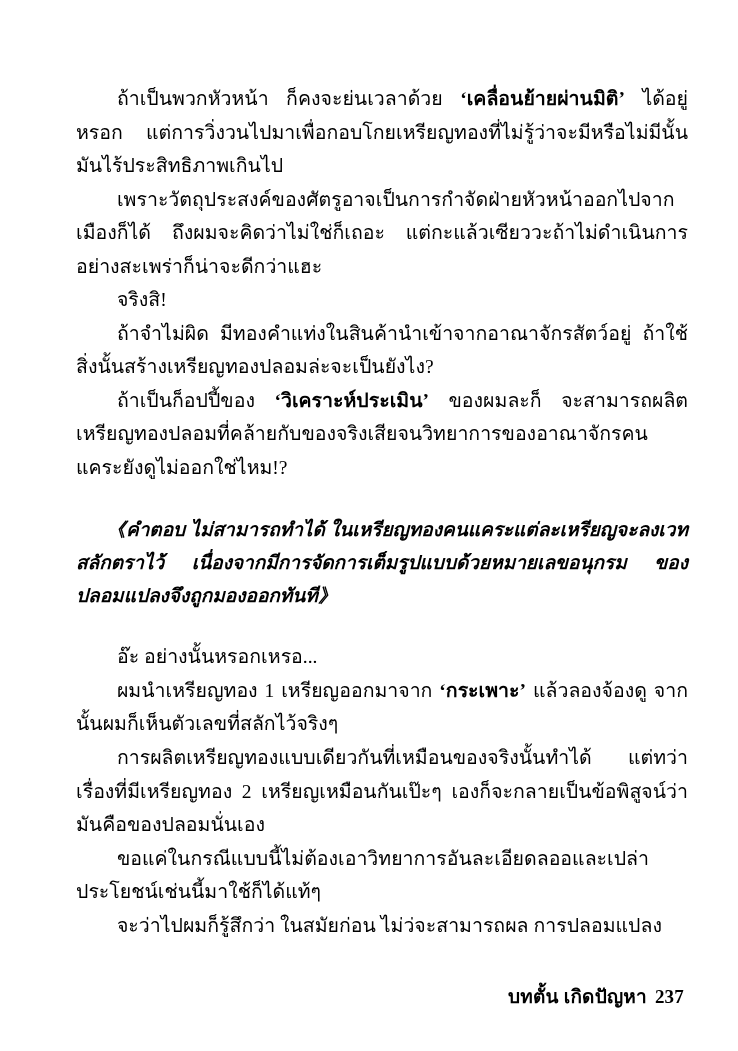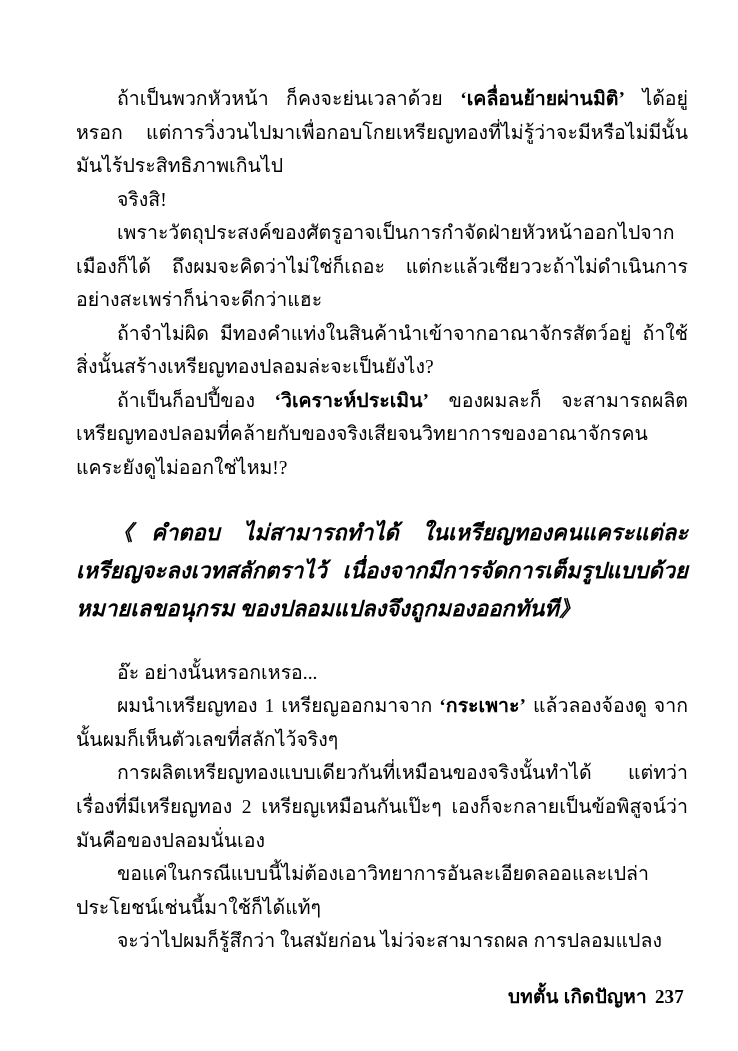--- a/index.html
+++ b/index.html
@@ -30,21 +30,21 @@
     text-justify: inter-word;
   }
   .para {
     margin: 0;
     text-indent: 2.1em;
   }
   .quote-block {
     margin: 30px 0 28px 0;
     font-style: italic;
     font-weight: bold;
-    font-size: 22px;
+    font-size: 19px;
     line-height: 1.72;
     text-align: justify;
     text-indent: 1.6em;
   }
   .bold {
     font-weight: bold;
   }
   .footer {
     margin-top: auto;
     text-align: right;
@@ -67,25 +67,25 @@
 
 <div class="page">
 
   <div class="body-text">
 
     <p class="para">
       <span class="inline">ถ้าเป็นพวกหัวหน้า  ก็คงจะย่นเวลาด้วย </span><span class="inline bold">‘เคลื่อนย้ายผ่านมิติ’</span><span class="inline"> ได้อยู่หรอก  แต่การวิ่งวนไปมาเพื่อกอบโกยเหรียญทองที่ไม่รู้ว่าจะมีหรือไม่มีนั้น  มันไร้ประสิทธิภาพเกินไป</span>
     </p>
 
     <p class="para">
-      <span class="inline">จริงสิ!</span>
+      <span class="inline">เพราะวัตถุประสงค์ของศัตรูอาจเป็นการกำจัดฝ่ายหัวหน้าออกไปจากเมืองก็ได้ ถึงผมจะคิดว่าไม่ใช่ก็เถอะ แต่กะแล้วเซียววะถ้าไม่ดำเนินการอย่างสะเพร่าก็น่าจะดีกว่าแฮะ</span>
     </p>
 
     <p class="para">
-      <span class="inline">เพราะวัตถุประสงค์ของศัตรูอาจเป็นการกำจัดฝ่ายหัวหน้าออกไปจากเมืองก็ได้ ถึงผมจะคิดว่าไม่ใช่ก็เถอะ แต่กะแล้วเซียววะถ้าไม่ดำเนินการอย่างสะเพร่าก็น่าจะดีกว่าแฮะ</span>
+      <span class="inline">จริงสิ!</span>
     </p>
 
     <p class="para">
       <span class="inline">ถ้าจำไม่ผิด  มีทองคำแท่งในสินค้านำเข้าจากอาณาจักรสัตว์อยู่ ถ้าใช้สิ่งนั้นสร้างเหรียญทองปลอมล่ะจะเป็นยังไง?</span>
     </p>
 
     <p class="para">
       <span class="inline">ถ้าเป็นก็อปปี้ของ </span><span class="inline bold">‘วิเคราะห์ประเมิน’</span><span class="inline"> ของผมละก็  จะสามารถผลิตเหรียญทองปลอมที่คล้ายกับของจริงเสียจนวิทยาการของอาณาจักรคนแคระยังดูไม่ออกใช่ไหม!?</span>
     </p>
 

